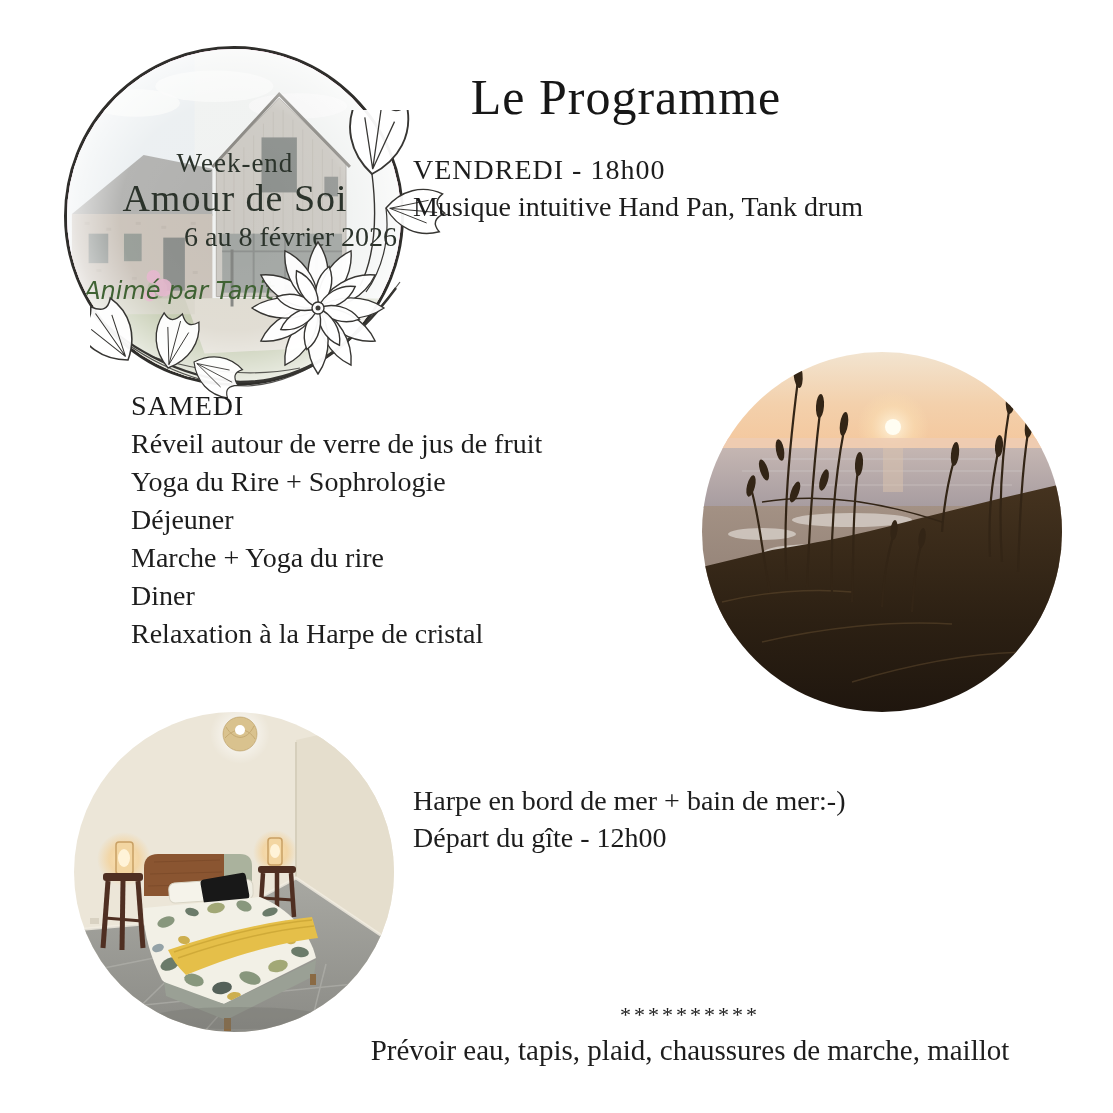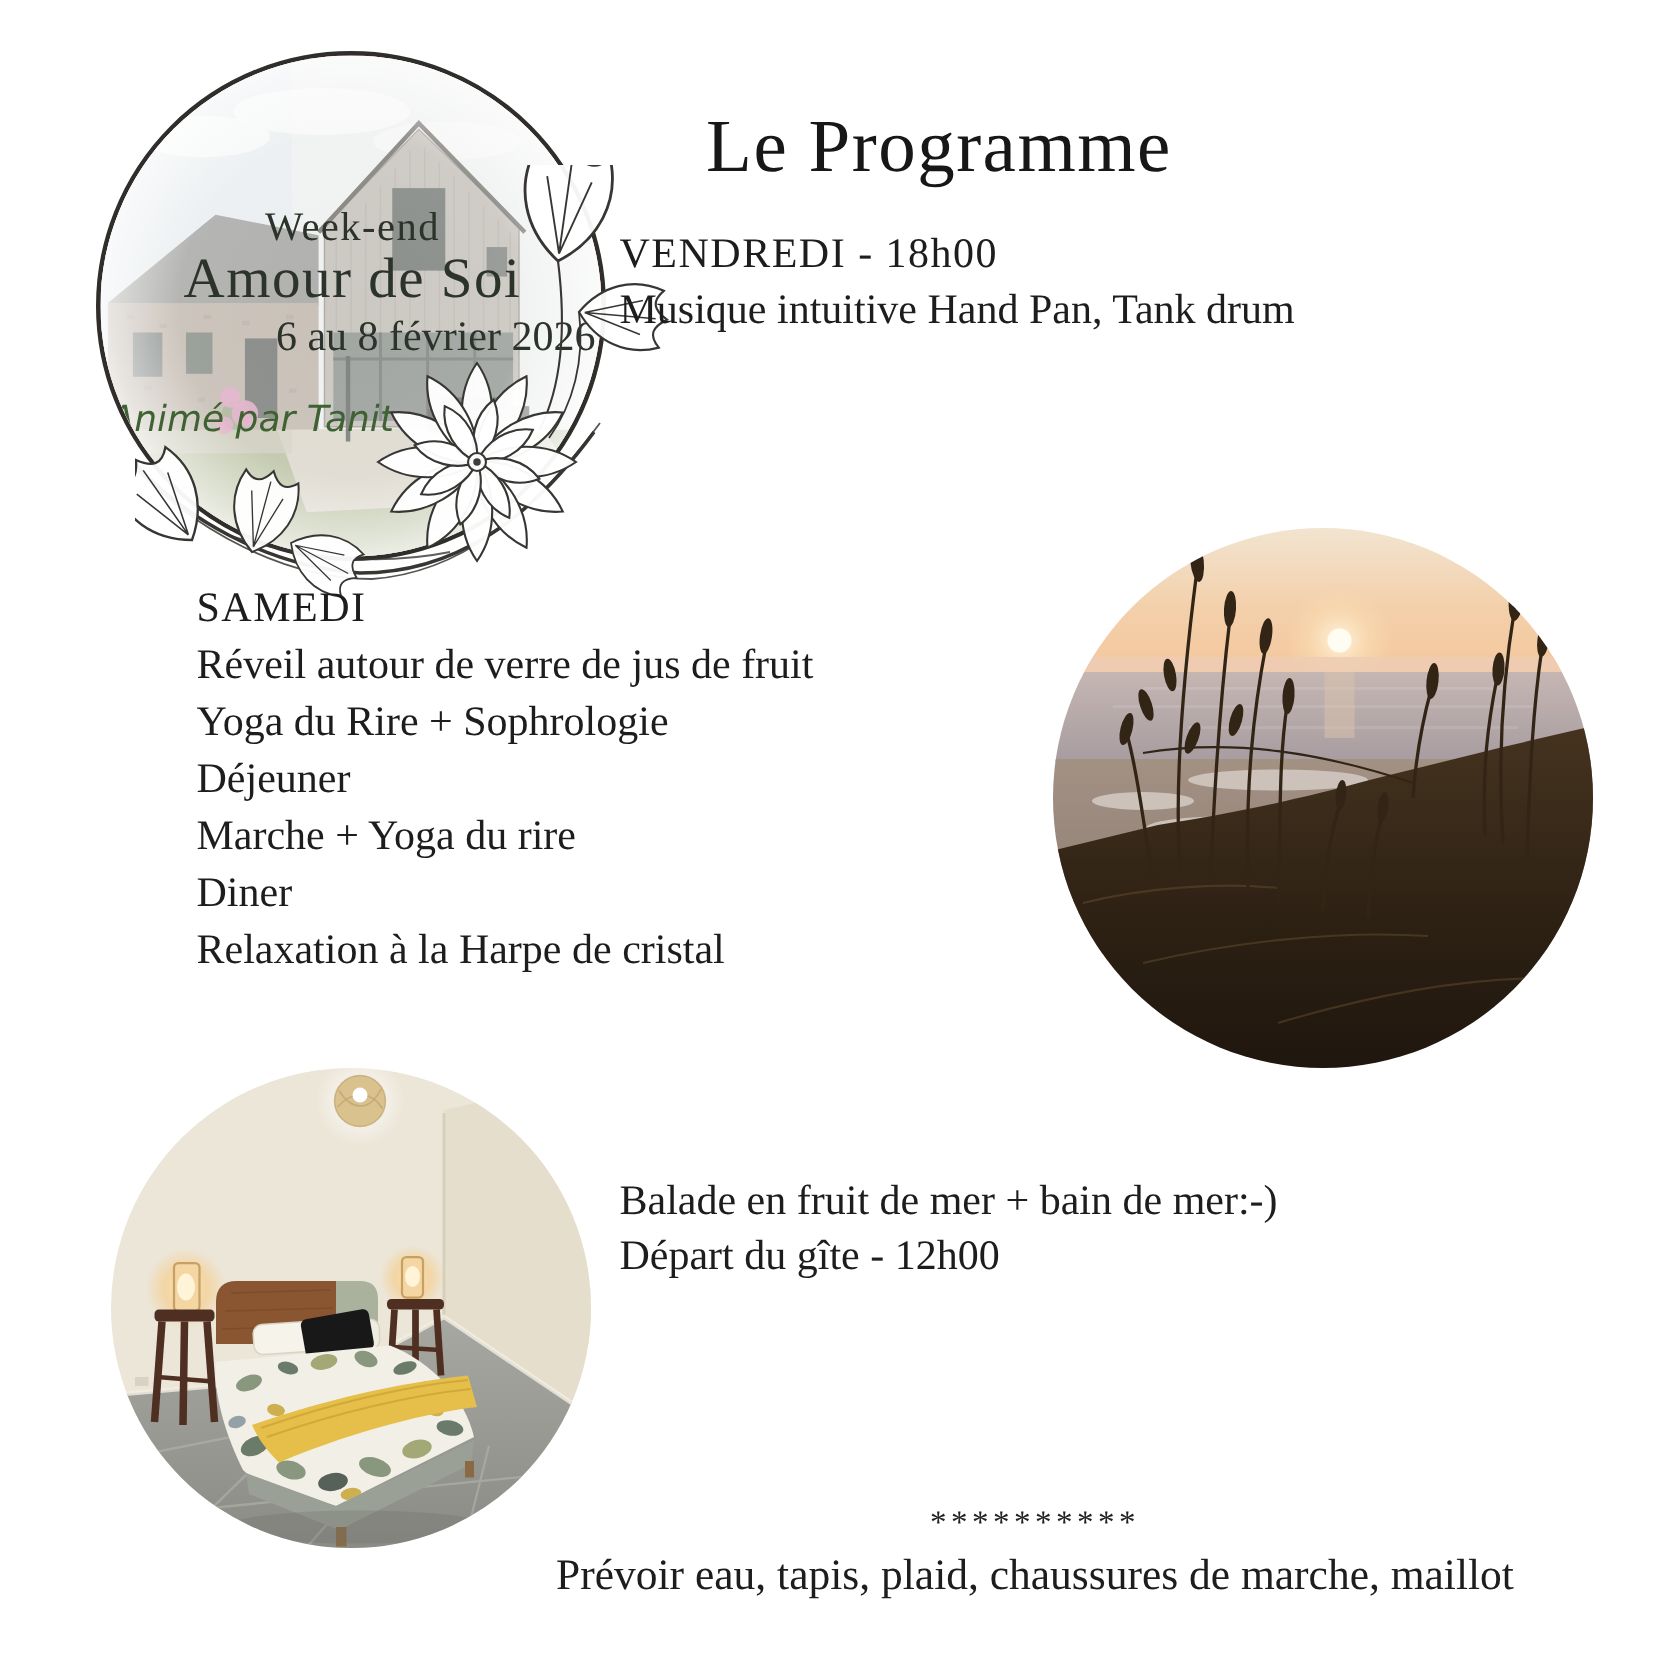--- a/index.html
+++ b/index.html
@@ -3,30 +3,30 @@
 <meta charset="utf-8">
 <style>
   html,body{margin:0;padding:0;background:#ffffff;}
   .page{
     position:relative;width:1113px;height:1113px;background:#ffffff;overflow:hidden;
     font-family:"Liberation Serif", serif;color:#1d1d1d;
   }
   
   .logo-wrap{position:absolute;left:0;top:0;width:470px;height:420px;}
   .logo-circle{
-    position:absolute;left:64px;top:34px;width:340px;height:340px;border-radius:50%;
+    position:absolute;left:64px;top:46px;width:340px;height:340px;border-radius:50%;
     border:3px solid #2f2e2b;overflow:hidden;box-sizing:border-box;background:#f9a8d4;
   }
   .logo-circle svg{position:absolute;left:0;top:0;width:100%;height:100%;}
   .logo-text{position:absolute;left:6px;top:0;width:324px;text-align:center;color:#2b332b;}
   .logo-kicker{position:absolute;left:0;top:99px;width:100%;font-size:27px;letter-spacing:1px;}
   .logo-title{position:absolute;left:0;top:127px;width:100%;font-size:38px;letter-spacing:1px;}
   .logo-dates{position:absolute;left:0;top:172px;width:100%;font-size:28px;text-align:right;}
   .logo-host{
-    position:absolute;left:6px;top:228px;width:212px;text-align:left;
+    position:absolute;left:6px;top:228px;width:212px;text-align:center;
     font-family:"DejaVu Sans", sans-serif;font-style:italic;font-size:24px;color:#3f6233;
   }
   .flower-art{position:absolute;left:90px;top:110px;width:360px;height:290px;pointer-events:none;}
   
   .page-title{
     position:absolute;left:406px;top:68px;width:440px;margin:0;text-align:center;
     font-size:50px;font-weight:normal;color:#171717;letter-spacing:1px;
   }
   .block{position:absolute;text-align:left;font-size:28px;line-height:37px;color:#1d1d1d;}
   .block .heading{letter-spacing:1px;}
@@ -414,20 +414,20 @@
 
       <path d="M90,270 L150,292 L242,248 L240,264 L152,308 L92,284 Z" fill="#9aa095"></path>
       <rect x="150" y="306" width="7" height="13" fill="#8a6a44"></rect>
       <rect x="236" y="262" width="6" height="11" fill="#8a6a44"></rect>
       <ellipse cx="165" cy="306" rx="88" ry="11" fill="#6f6f6a" opacity="0.30"></ellipse>
       <rect x="16" y="206" width="9" height="6" fill="#d9d2c2"></rect>
     </svg>
   </div>
 
   <section class="block dimanche">
-    <div class="line">Balade en fruit de mer + bain de mer:-)</div>
+    <div class="line">Harpe en bord de mer + bain de mer:-)</div>
     <div class="line">Départ du gîte - 12h00</div>
   </section>
 
   <div class="separator">**********</div>
   <div class="note">Prévoir eau, tapis, plaid, chaussures de marche, maillot</div>
 
 </div>
 
 </body></html>

